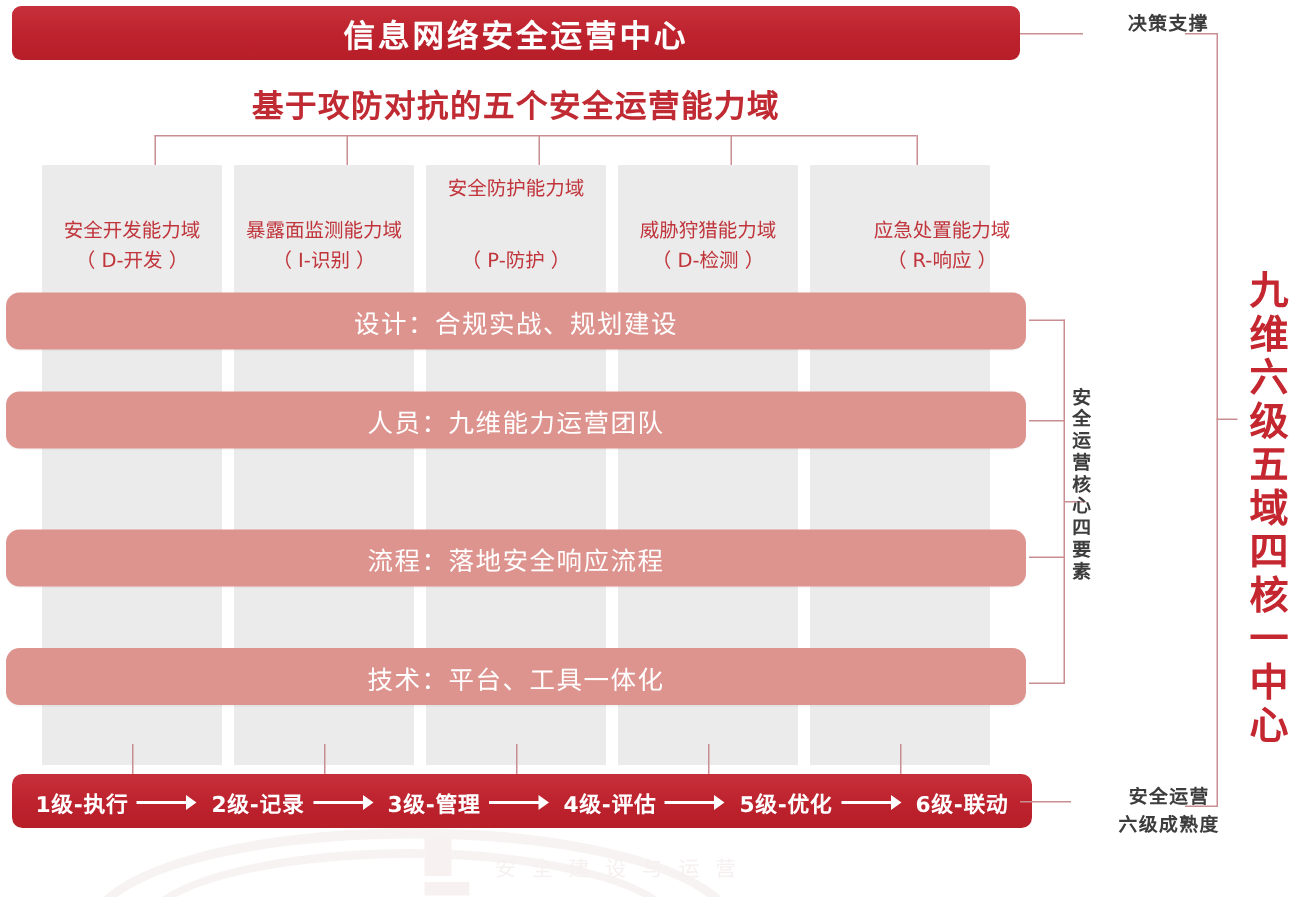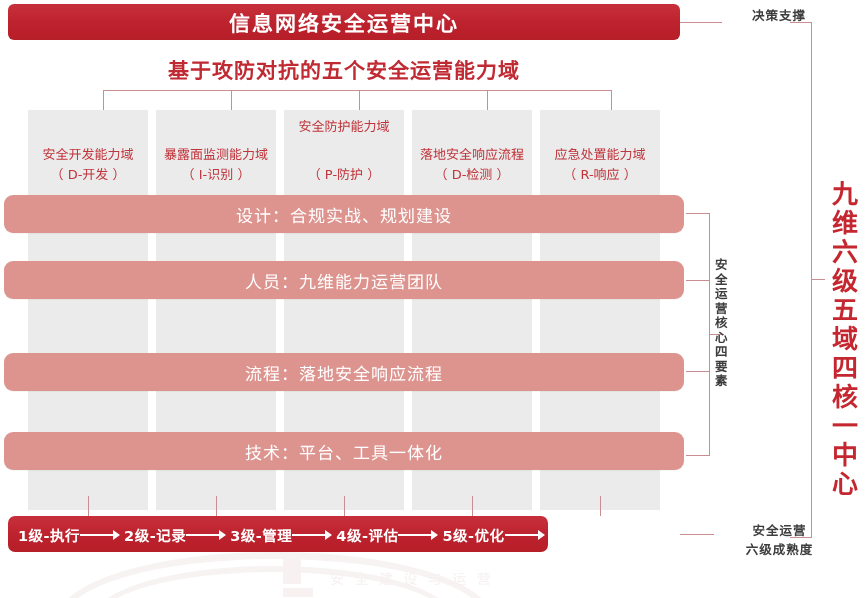--- a/index.html
+++ b/index.html
@@ -230,21 +230,21 @@
     position: absolute;
     top: 0;
     width: 1px;
     height: 20px;
     background: #c98e92;
   }
   .maturity {
     position: absolute;
     left: 8px;
     top: 516px;
-    width: 540px;
+    width: 680px;
     height: 36px;
     background: linear-gradient(180deg, #c7303a 0%, #bd222d 55%, #b61e28 100%);
     border-radius: 7px;
     display: flex;
     align-items: center;
     justify-content: space-evenly;
     padding: 0 10px;
     box-sizing: border-box;
   }
   .mstep {
@@ -383,24 +383,24 @@
     </div>
     <div class="col-head" style="left:124px; width:128px;">
       <div class="l1">暴露面监测能力域</div>
       <div class="l2">（ I-识别 ）</div>
     </div>
     <div class="col-head" style="left:256px; width:120px;gap:28px;">
       <div class="l1">安全防护能力域</div>
       <div class="l2">（ P-防护 ）</div>
     </div>
     <div class="col-head" style="left:384px; width:120px;">
-      <div class="l1">落地安全响应流程</div>
+      <div class="l1">威胁狩猎能力域</div>
       <div class="l2">（ D-检测 ）</div>
     </div>
-    <div class="col-head" style="left:512px; width:120px;">
+    <div class="col-head" style="left:540px; width:120px;">
       <div class="l1">应急处置能力域</div>
       <div class="l2">（ R-响应 ）</div>
     </div>
   </div>
 
   <div class="pinkbar" style="top:195px;">
     <span>设计：合规实战、规划建设</span>
   </div>
   <div class="pinkbar" style="top:261px;">
     <span>人员：九维能力运营团队</span>

